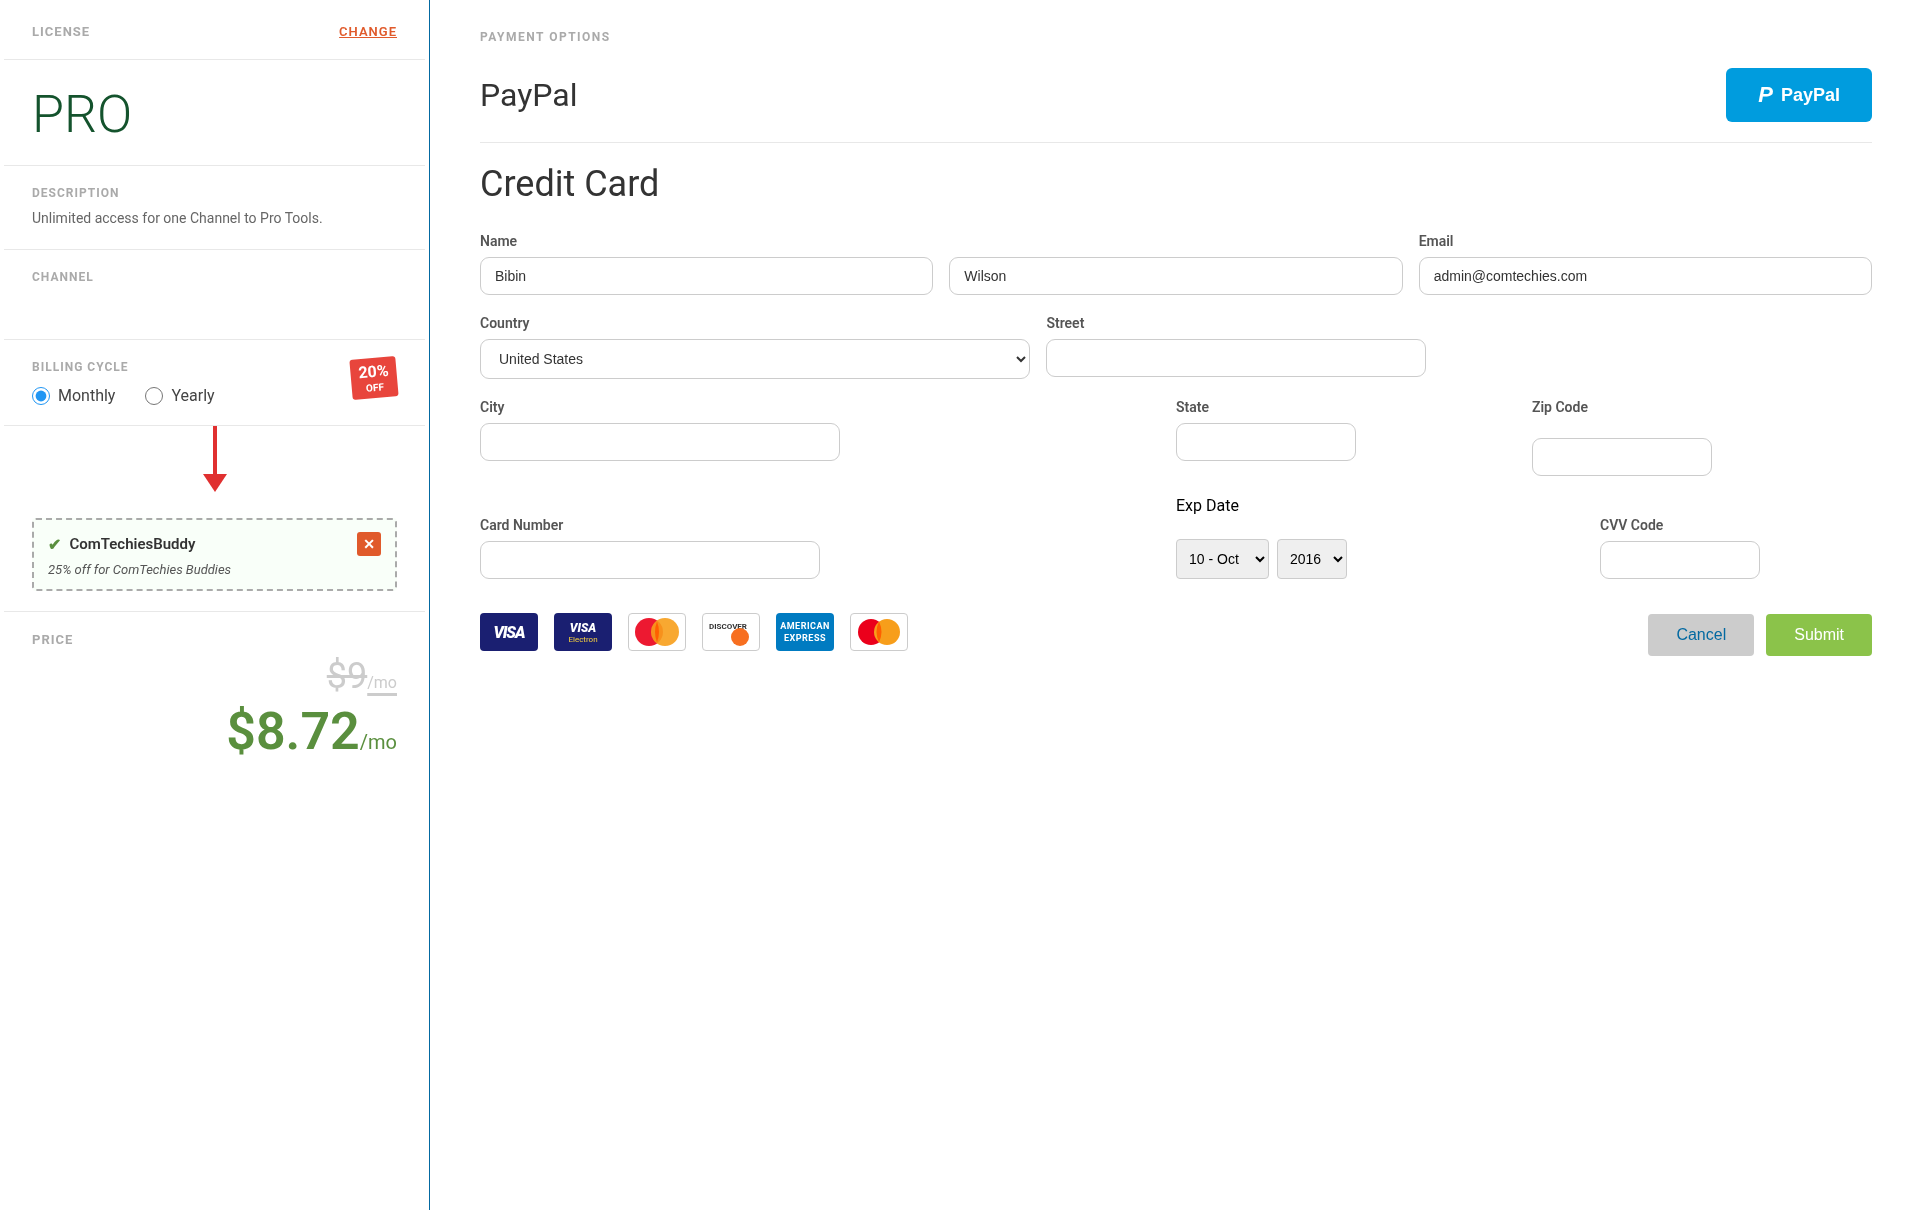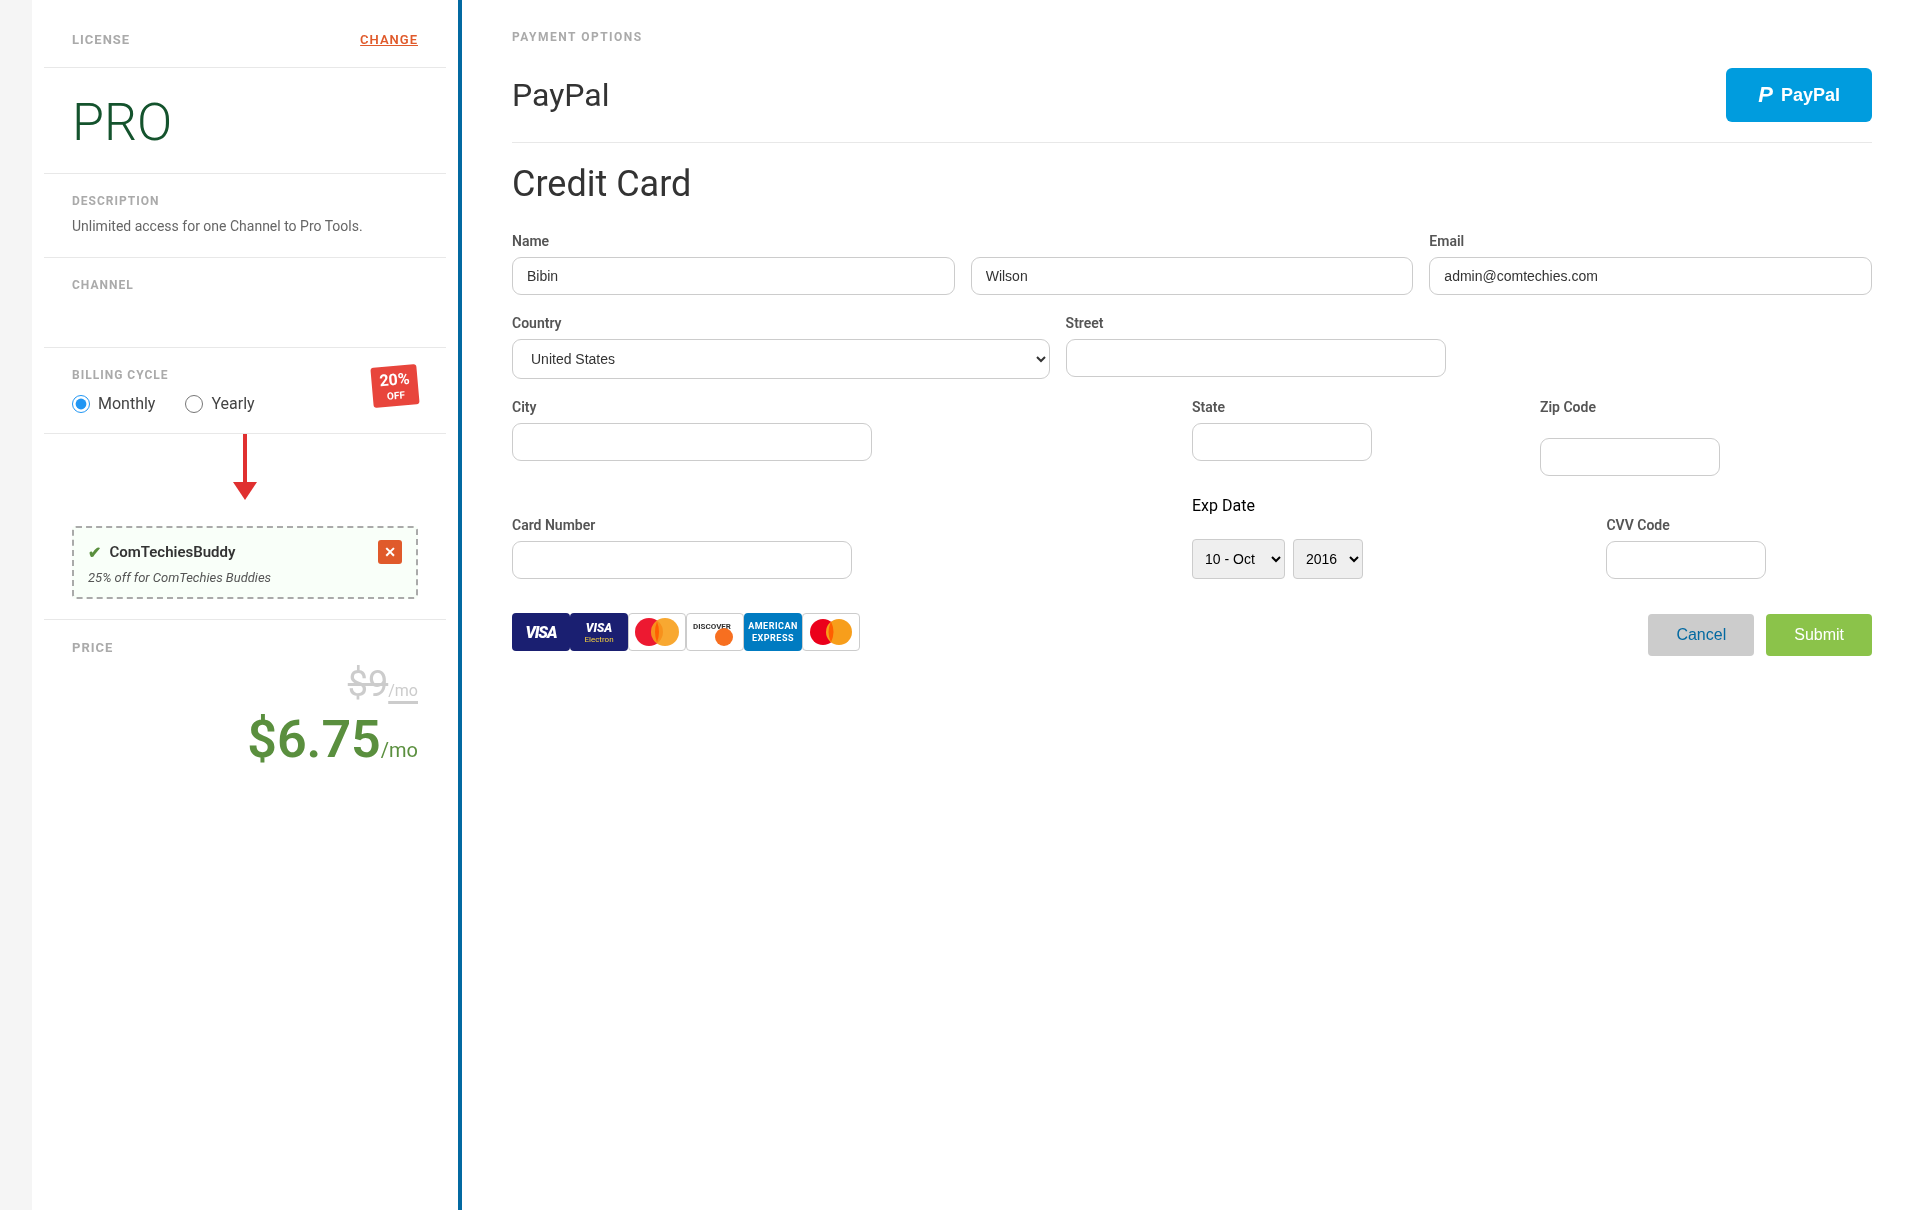--- a/index.html
+++ b/index.html
@@ -8,25 +8,24 @@
       background: #f5f5f5;
       display: flex;
       min-height: 100vh;
     }
 
     
     .left-panel {
       width: 430px;
       min-width: 430px;
       background: #fff;
-      border-right: 4px solid #0369a1;
-      padding: 12px;
+      border-right: 1px solid #0369a1;
+      padding: 4px;
       display: flex;
       flex-direction: column;
-      margin-left: 32px;
     }
 
     .section-label {
       font-size: 12px;
       font-weight: 700;
       color: #aaa;
       letter-spacing: 1px;
       text-transform: uppercase;
       margin-bottom: 8px;
     }
@@ -328,21 +327,21 @@
       margin-bottom: 24px;
     }
 
     .card-number-group { flex: 2; }
     .exp-date-group { flex: 1.2; display: flex; flex-direction: column; gap: 24px; }
     .exp-date-selects { display: flex; gap: 8px; }
     .cvv-group { flex: 0.8; }
 
     .card-logos {
       display: flex;
-      gap: 0;
+      gap: 16px;
       align-items: center;
       margin-top: 10px;
       margin-bottom: 16px;
     }
 
     .card-logo {
       width: 58px;
       height: 38px;
       border-radius: 4px;
       display: flex;
@@ -486,21 +485,21 @@
       <div class="coupon-desc">25% off for ComTechies Buddies</div>
     </div>
   </div>
 
   <div class="price-section">
     <div class="price-label">PRICE</div>
     <div class="original-price">
       <span>$9</span><span class="per-mo">/mo</span>
     </div>
     <div class="sale-price">
-      <span>$6.75</span><span class="per-mo">/mo</span>
+      <span>$8.72</span><span class="per-mo">/mo</span>
     </div>
   </div>
 
 </div>
 
 <div class="right-panel">
 
   <div class="payment-options-label">PAYMENT OPTIONS</div>
 
   <div class="paypal-row">

